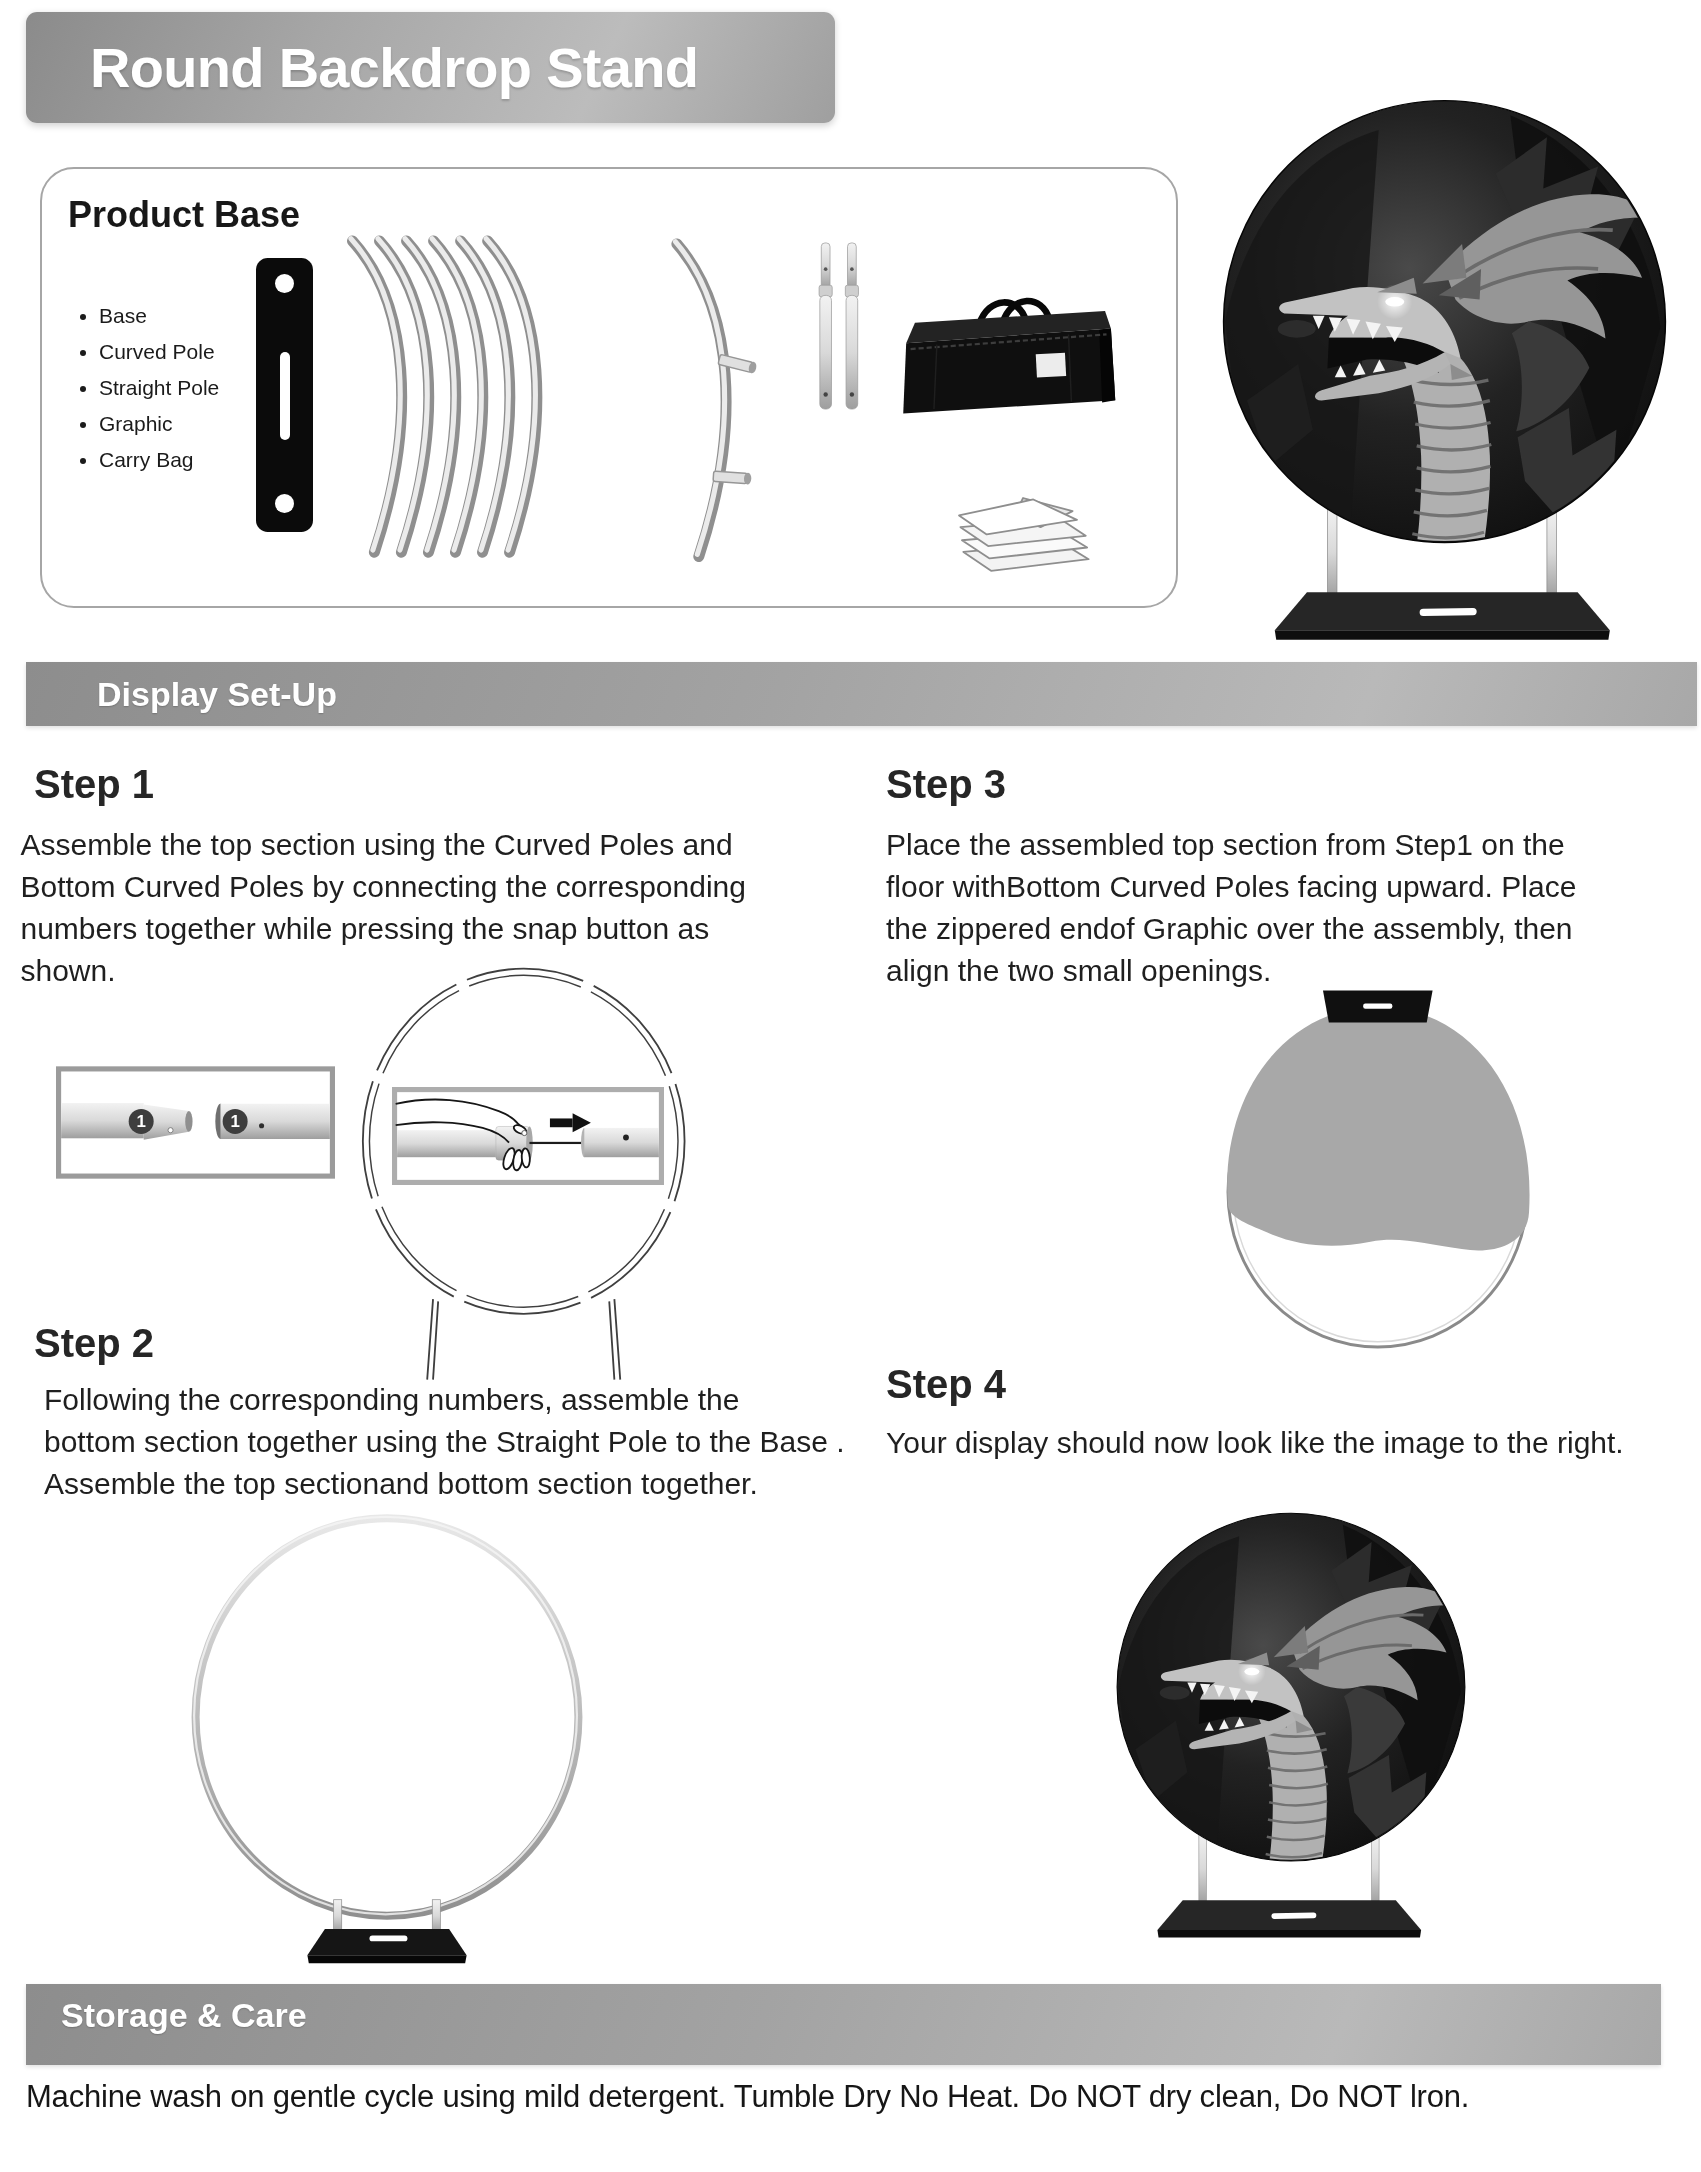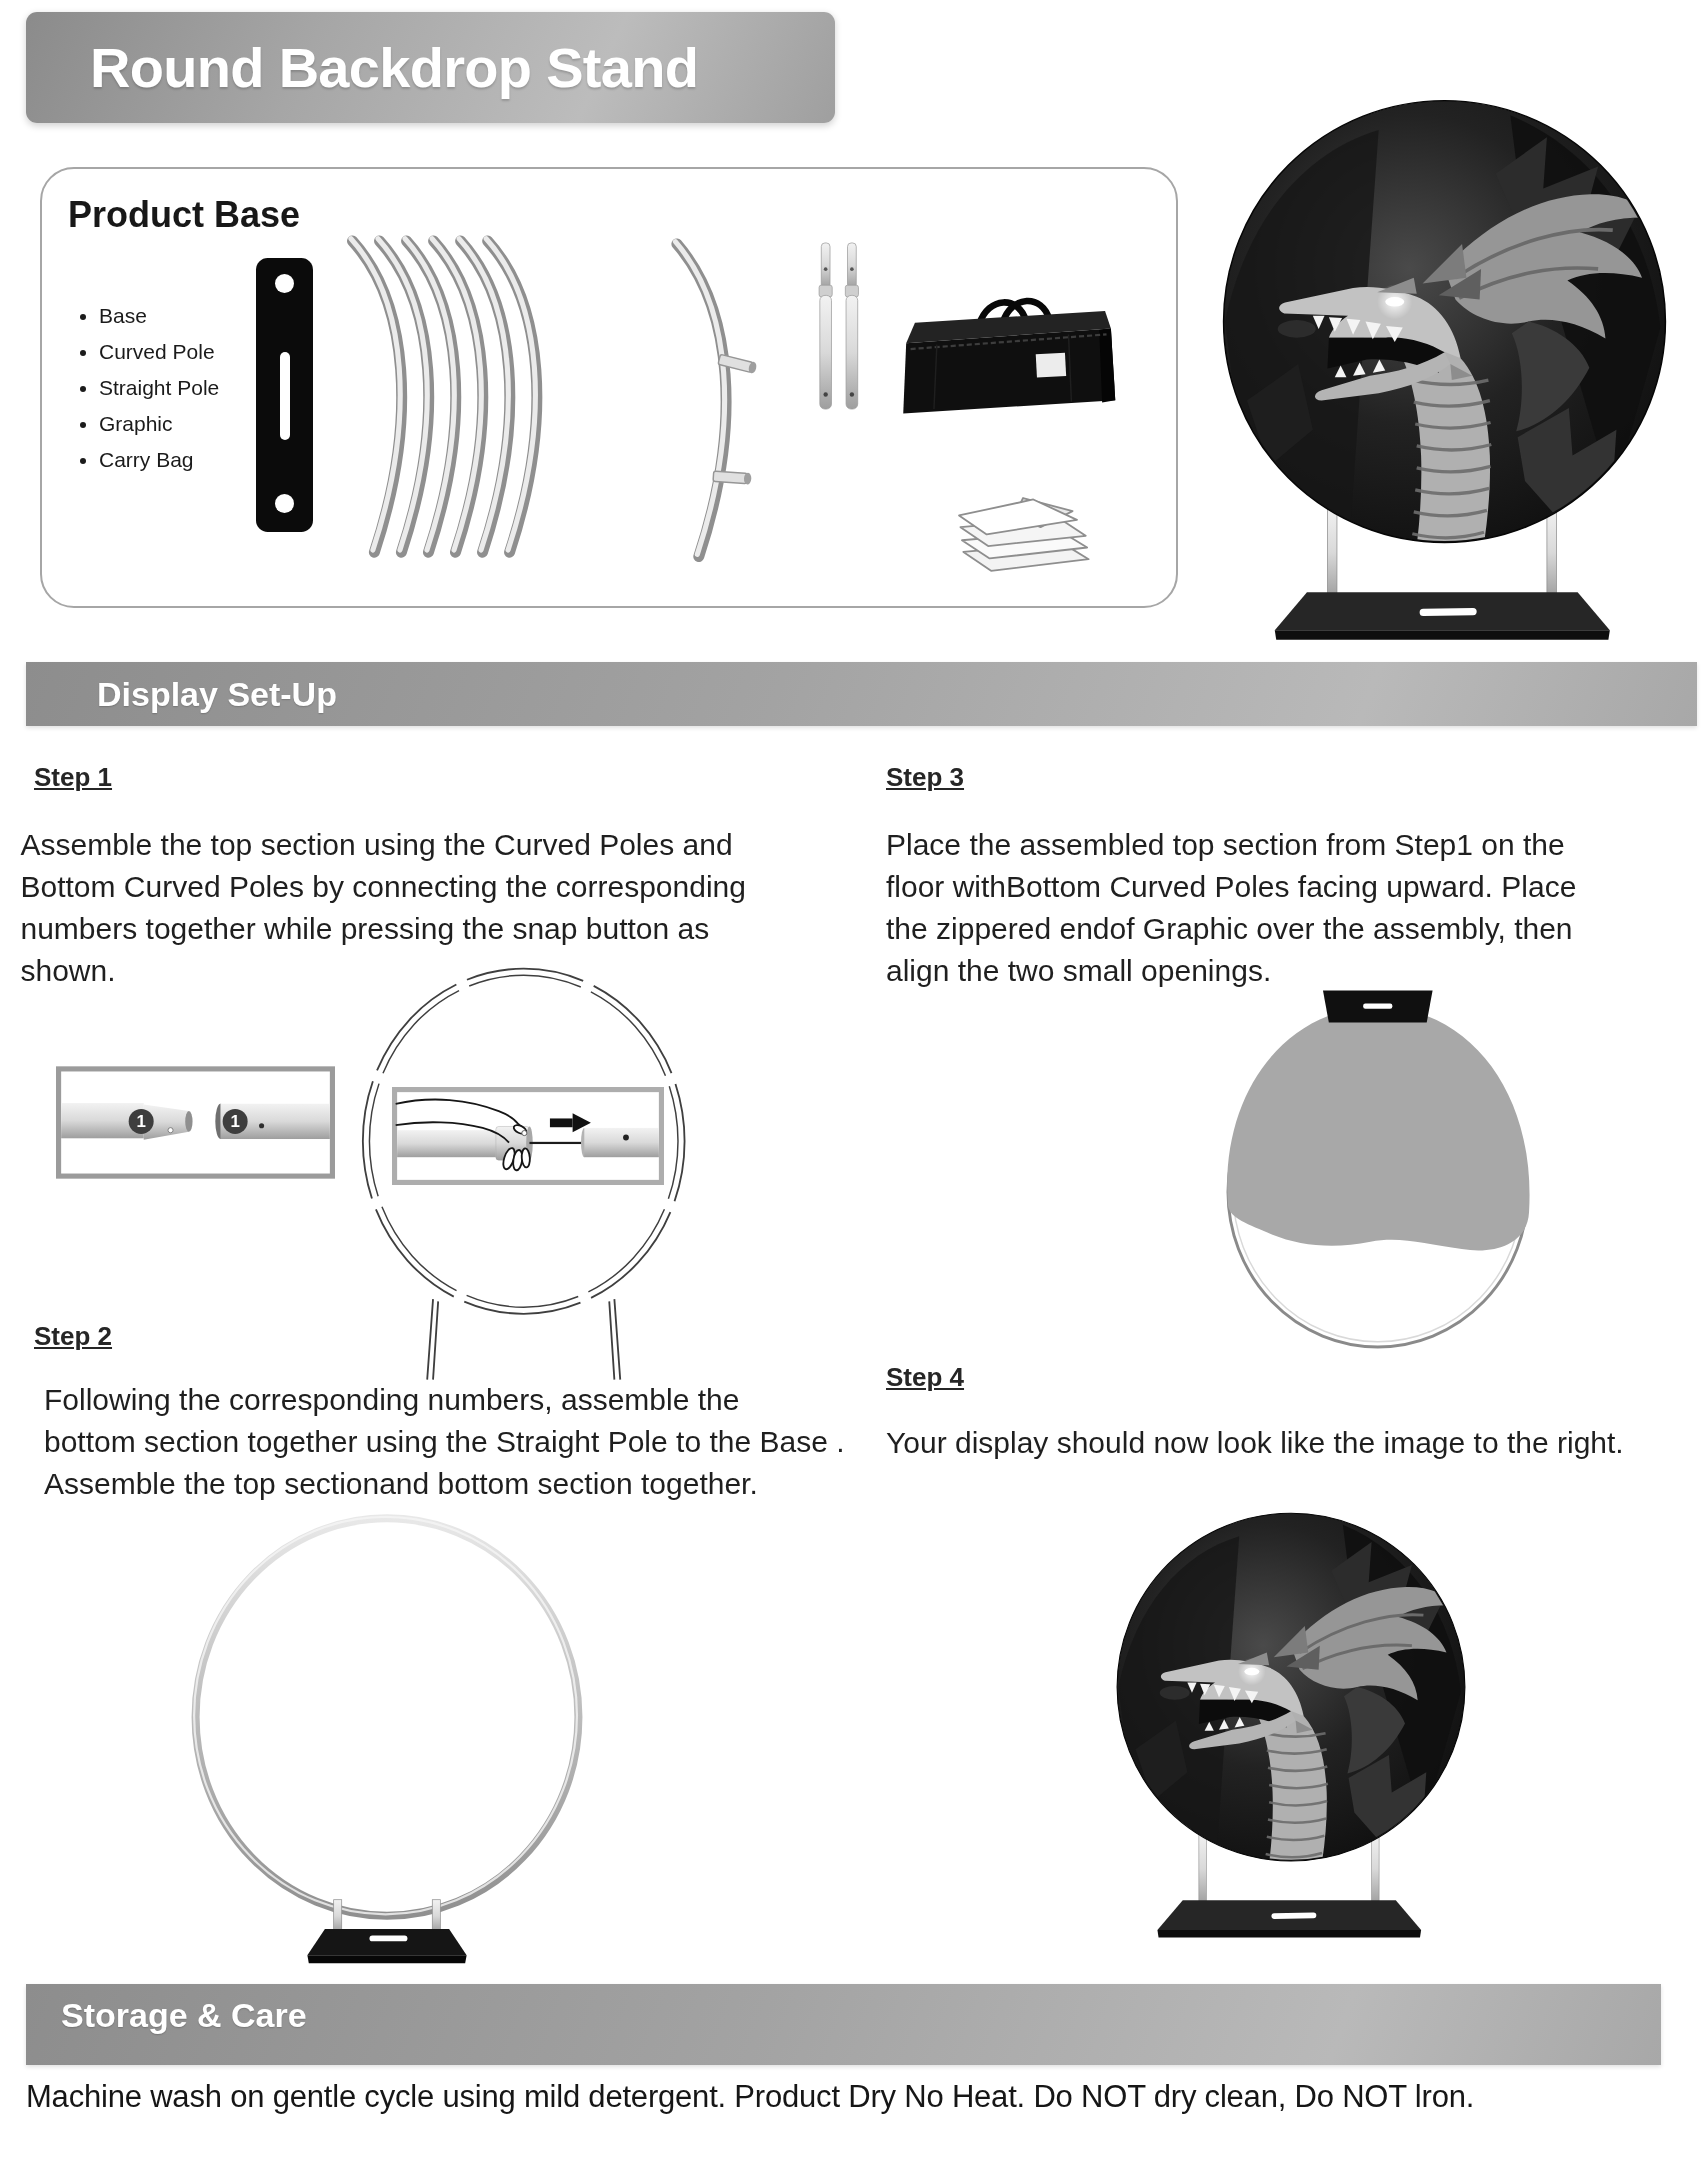--- a/index.html
+++ b/index.html
@@ -27,21 +27,21 @@
   
   .section-banner{left:26px;width:1635px;height:64px;
     background:linear-gradient(110deg,#8d8d8d 0%,#a3a3a3 45%,#b9b9b9 80%,#a8a8a8 100%);
     box-shadow:0 2.2px 4.4px rgba(0,0,0,0.12);}
   .section-banner span{display:block;padding-left:35px;font-size:34px;font-weight:700;color:#ffffff;
     line-height:64px;text-shadow:0 0.7px 1.5px rgba(0,0,0,0.2);}
   .banner-setup{top:662px;padding-left:36px;}
   .banner-storage{top:1984px;height:81px;}
   .banner-storage span{line-height:63px;}
 
-  .step-h{margin:0;font-size:26px;font-weight:700;color:#262626;text-decoration:underline;}
+  .step-h{margin:0;font-size:40px;font-weight:700;color:#262626;}
   .step-p{margin:0;font-size:30px;line-height:42px;color:#1f1f1f;white-space:pre-line;}
 
   .care{left:26px;top:2076px;width:1646px;}
   .care p{margin:0 0 5.9px 0;font-size:31px;line-height:41px;color:#161616;letter-spacing:-0.2px;}
 
   svg text{font-family:"Liberation Sans", sans-serif;}
 </style>
 </head>
 <body>
 
@@ -327,17 +327,17 @@
 
   <svg class="abs" style="left:1101px;top:1501px" width="380" height="439" viewBox="0 0 660 760">
     <use href="#dragon-full"></use>
   </svg>
 
   <div class="abs section-banner banner-storage">
     <span>Storage &amp; Care</span>
   </div>
 
   <div class="abs care">
-    <p>Machine wash on gentle cycle using mild detergent. Product Dry No Heat. Do NOT dry clean, Do NOT lron.</p>
+    <p>Machine wash on gentle cycle using mild detergent. Tumble Dry No Heat. Do NOT dry clean, Do NOT lron.</p>
   </div>
 
 </div>
 
 
 </body></html>

